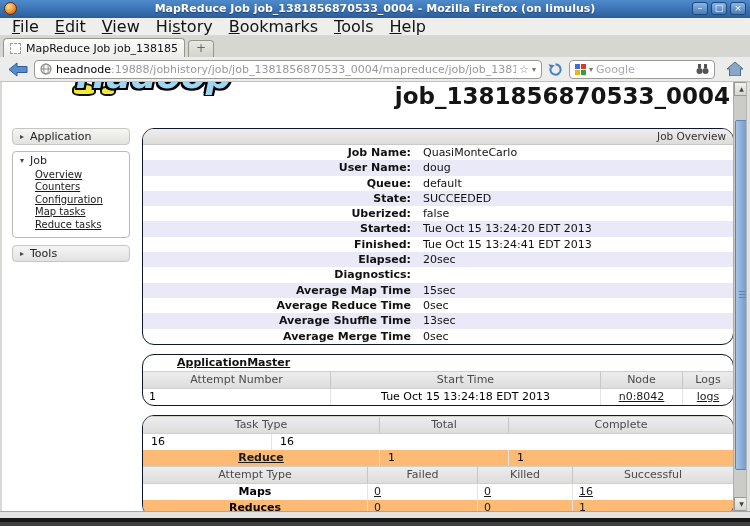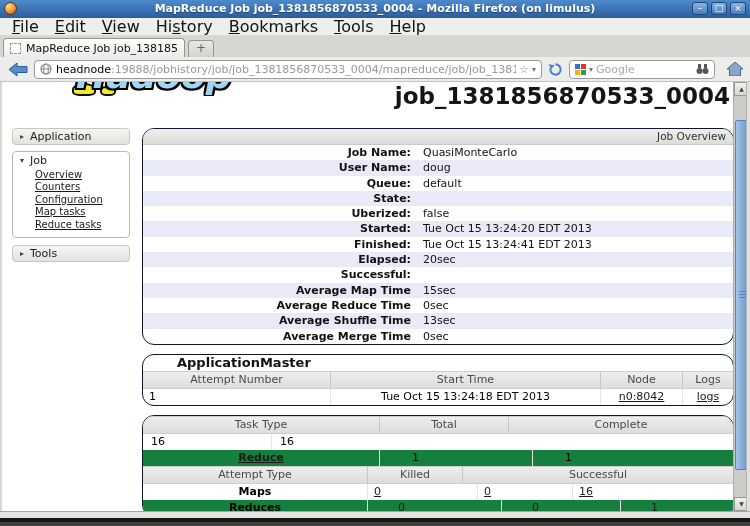--- a/index.html
+++ b/index.html
@@ -85,28 +85,28 @@
   .main{position:absolute;left:140px;top:46px;width:592px;}
   .panel{border:1px solid #0f172a;border-radius:12px;background:#fff;box-sizing:border-box;overflow:hidden;}
   .ov-header{height:15px;background:linear-gradient(#eeeeee,#dcdcd9);border-bottom:1px solid #c9c9c6;
     font-size:10.5px;color:#333;text-align:right;padding-right:7px;line-height:15px;}
   .ov-row{display:flex;height:15.3px;line-height:15.3px;font-size:11px;color:#111;}
   .ov-rows > .ov-row:nth-child(even){background:#e9e9f8;}
   .ov-label{width:268px;text-align:right;font-weight:bold;flex:none;}
   .ov-value{flex:1;padding-left:12px;white-space:nowrap;}
 
   .mt9{margin-top:9px;}
-  .am-title{height:16px;line-height:16px;font-size:13px;font-weight:bold;color:#111;padding-left:34px;}
+  .am-title{height:16px;line-height:16px;font-size:11px;font-weight:bold;color:#111;padding-left:34px;text-decoration:underline;}
   .trow{display:flex;height:16px;line-height:16px;font-size:11px;}
   .thead{background:linear-gradient(#ededed,#dddddc);border-top:1px solid #cfcfcc;border-bottom:1px solid #cfcfcc;color:#4a4a4a;}
   .th{text-align:center;border-right:1px solid #c6c6c3;box-sizing:border-box;}
   .th:last-child{border-right:none;}
   .td{border-right:1px solid #e4e4e1;box-sizing:border-box;white-space:nowrap;}
   .td:last-child{border-right:none;}
-  .stripe{background:#15803d;gap:24px;}
+  .stripe{background:#fdba74;}
   .c{text-align:center;}
   .b{font-weight:bold;}
   .pl6{padding-left:6px;}
   .pl8{padding-left:8px;}
 
   
   .am-c1{width:188px;flex:none;} .am-c2{width:270px;flex:none;} .am-c3{width:82px;flex:none;} .am-c4{flex:1;}
   .t1-c1{width:237px;flex:none;} .t1-c2{width:129px;flex:none;} .t1-c3{flex:1;}
   .t2-c1{width:225px;flex:none;} .t2-c2{width:110px;flex:none;} .t2-c3{width:95px;flex:none;} .t2-c4{flex:1;}
 
@@ -259,39 +259,40 @@
           <div class="ov-row">
               <span class="ov-label">User Name:</span>
               <span class="ov-value">doug</span>
             </div>
           <div class="ov-row">
               <span class="ov-label">Queue:</span>
               <span class="ov-value">default</span>
             </div>
           <div class="ov-row">
               <span class="ov-label">State:</span>
+              <span class="ov-value">SUCCEEDED</span>
             </div>
           <div class="ov-row">
               <span class="ov-label">Uberized:</span>
               <span class="ov-value">false</span>
             </div>
           <div class="ov-row">
               <span class="ov-label">Started:</span>
               <span class="ov-value">Tue Oct 15 13:24:20 EDT 2013</span>
             </div>
           <div class="ov-row">
               <span class="ov-label">Finished:</span>
               <span class="ov-value">Tue Oct 15 13:24:41 EDT 2013</span>
             </div>
           <div class="ov-row">
               <span class="ov-label">Elapsed:</span>
               <span class="ov-value">20sec</span>
             </div>
           <div class="ov-row">
-              <span class="ov-label">Successful:</span>
+              <span class="ov-label">Diagnostics:</span>
               <span class="ov-value"></span>
             </div>
           <div class="ov-row">
               <span class="ov-label">Average Map Time</span>
               <span class="ov-value">15sec</span>
             </div>
           <div class="ov-row">
               <span class="ov-label">Average Reduce Time</span>
               <span class="ov-value">0sec</span>
             </div>
@@ -332,20 +333,21 @@
           <span class="td t1-c2 pl8">16</span>
           <span class="td t1-c3 pl8">16</span>
         </div>
         <div class="trow stripe">
           <span class="td t1-c1 c b"><span class="lnk">Reduce</span></span>
           <span class="td t1-c2 pl8">1</span>
           <span class="td t1-c3 pl8">1</span>
         </div>
         <div class="trow thead">
           <span class="th t2-c1">Attempt Type</span>
+          <span class="th t2-c2">Failed</span>
           <span class="th t2-c3">Killed</span>
           <span class="th t2-c4">Successful</span>
         </div>
         <div class="trow">
           <span class="td t2-c1 c b">Maps</span>
           <span class="td t2-c2 pl6"><span class="lnk">0</span></span>
           <span class="td t2-c3 pl6"><span class="lnk">0</span></span>
           <span class="td t2-c4 pl6"><span class="lnk">16</span></span>
         </div>
         <div class="trow stripe">

